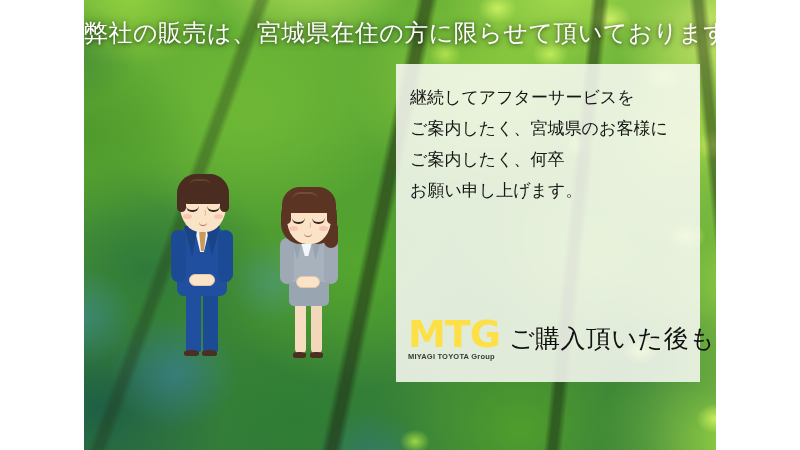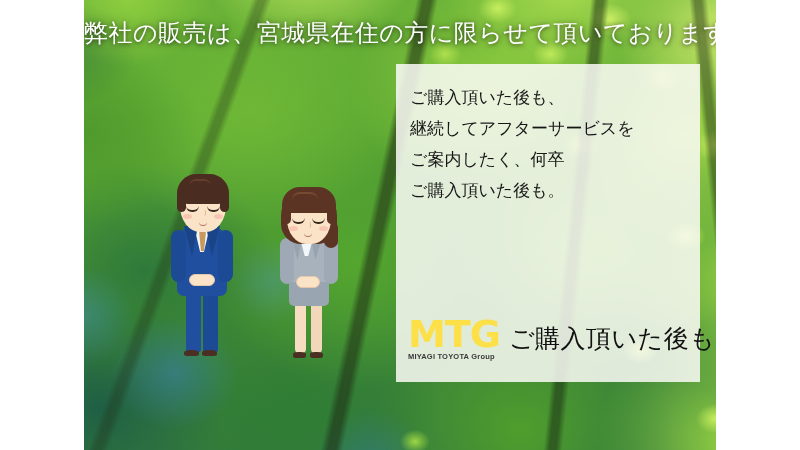--- a/index.html
+++ b/index.html
@@ -263,24 +263,24 @@
       <div class="eye" style="left:30px;top:38px;"></div>
       <div class="eye" style="left:50px;top:38px;"></div>
       <div class="cheek" style="left:27px;top:46px;"></div>
       <div class="cheek" style="left:57px;top:46px;"></div>
       <div class="nose" style="left:44px;top:42px;"></div>
       <div class="mouth" style="left:42px;top:53px;"></div>
     </div>
 
     <div id="card">
       <div id="body-lines">
-        <div class="line">ご購入頂いた後も、</div>
         <div class="line">継続してアフターサービスを</div>
+        <div class="line">ご案内したく、宮城県のお客様に</div>
         <div class="line">ご案内したく、何卒</div>
-        <div class="line">ご購入頂いた後も。</div>
+        <div class="line">お願い申し上げます。</div>
       </div>
 
       <div id="logo">
         <div id="logo-mark">
           <span id="logo-mtg">MTG</span>
           <span id="logo-sub">MIYAGI TOYOTA Group</span>
         </div>
         <div id="logo-jp">ご購入頂いた後も</div>
       </div>
     </div>

